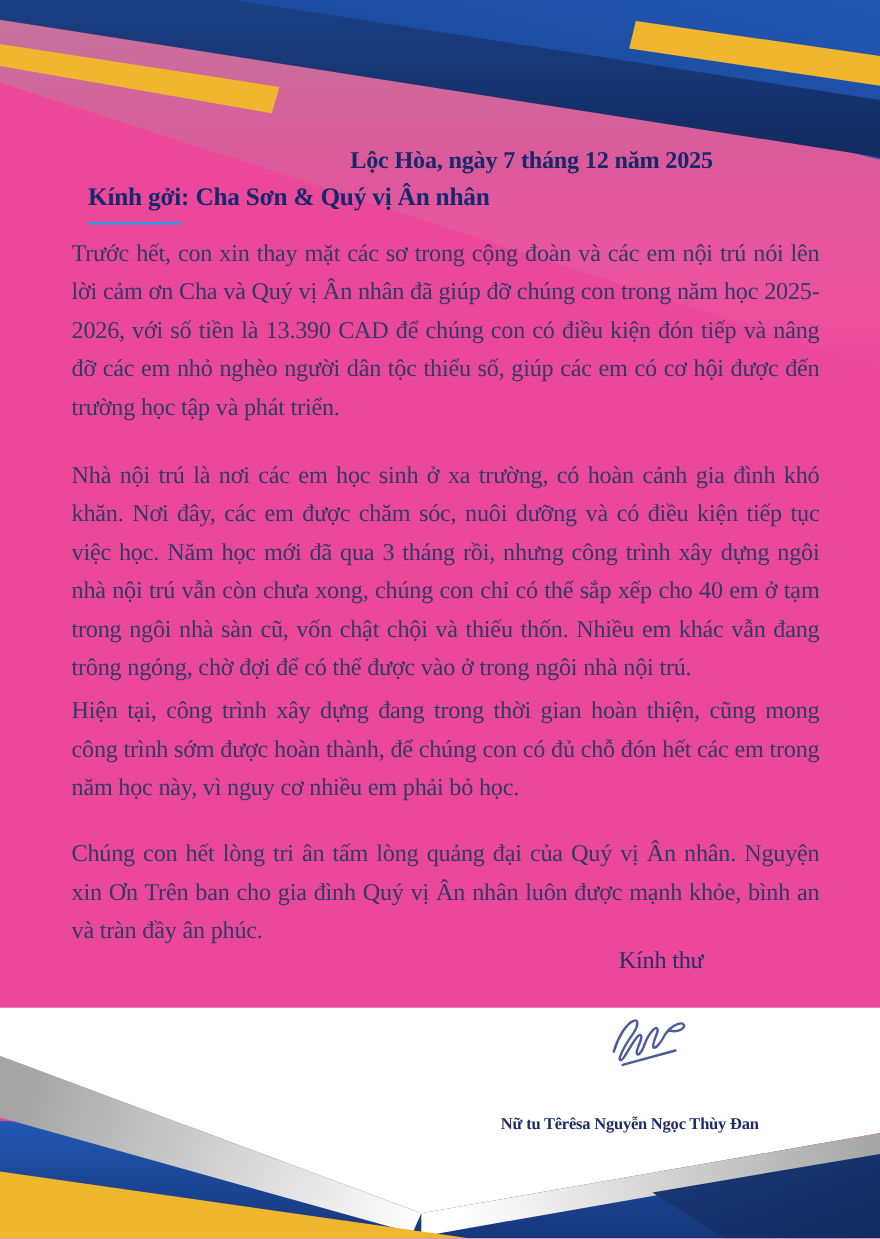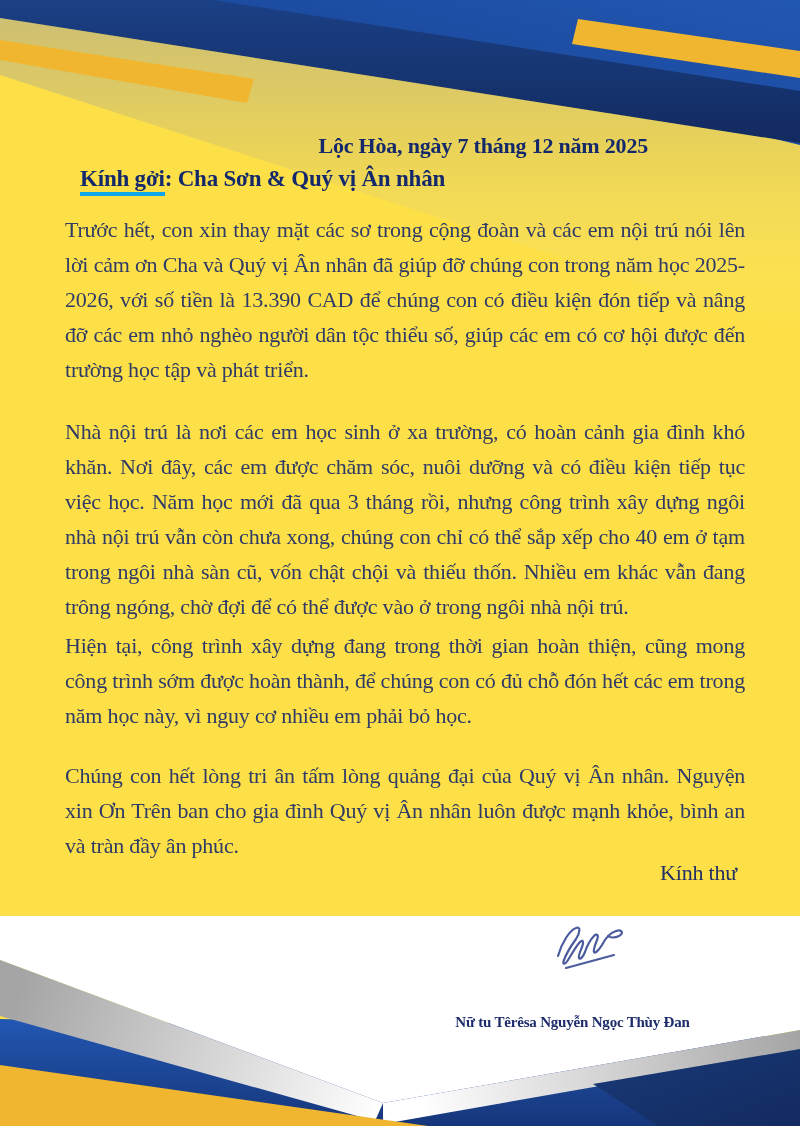--- a/index.html
+++ b/index.html
@@ -1,42 +1,42 @@
 <!DOCTYPE html>
 <html><head>
 <meta charset="utf-8">
 <style>
   html,body{margin:0;padding:0;background:#e8e8e8;}
   .page{
     position:relative;width:800px;height:1126px;margin:0 auto;
-    background:#fde047;overflow:hidden;
+    background:#ec4899;overflow:hidden;
     font-family:"Liberation Serif","DejaVu Serif",serif;
   }
   .deco{position:absolute;left:0;pointer-events:none;display:block;}
   .deco-top{top:0;}
   .deco-bottom{bottom:0;}
   .content-layer{position:absolute;inset:0;}
   .date-line{
     position:absolute;top:133px;left:65px;width:680px;
     text-align:right;padding-right:97px;box-sizing:border-box;
     font-size:22px;font-weight:bold;color:#14296b;letter-spacing:-0.2px;
   }
   .salutation{
     position:absolute;top:166px;left:80px;width:660px;
     font-size:23px;font-weight:bold;color:#14296b;letter-spacing:-0.2px;
   }
-  .salutation .label{border-bottom:4px solid #0ea5e9;padding-bottom:1px;}
+  .salutation .label{border-bottom:2px solid #0ea5e9;padding-bottom:11px;}
   .para{
     position:absolute;left:65px;width:680px;
     font-size:22px;line-height:35px;color:#2f3a66;
     text-align:justify;letter-spacing:-0.2px;margin:0;
   }
   .p1{top:212px;} .p2{top:414px;} .p3{top:628px;} .p4{top:758px;}
   .closing{
-    position:absolute;top:855px;left:465px;width:272px;text-align:right;
+    position:absolute;top:855px;left:465px;width:272px;text-align:center;
     font-size:22px;line-height:35px;color:#243065;letter-spacing:-0.2px;
   }
   .closing .on-behalf{white-space:pre;}
   .signature{position:absolute;top:922px;left:552px;}
   .signer-name{
     position:absolute;top:1001px;left:400px;width:345px;text-align:center;
     font-size:15px;font-weight:600;color:#1d2c6a;letter-spacing:-0.2px;margin-top:13px;
   }
 </style>
 </head>

